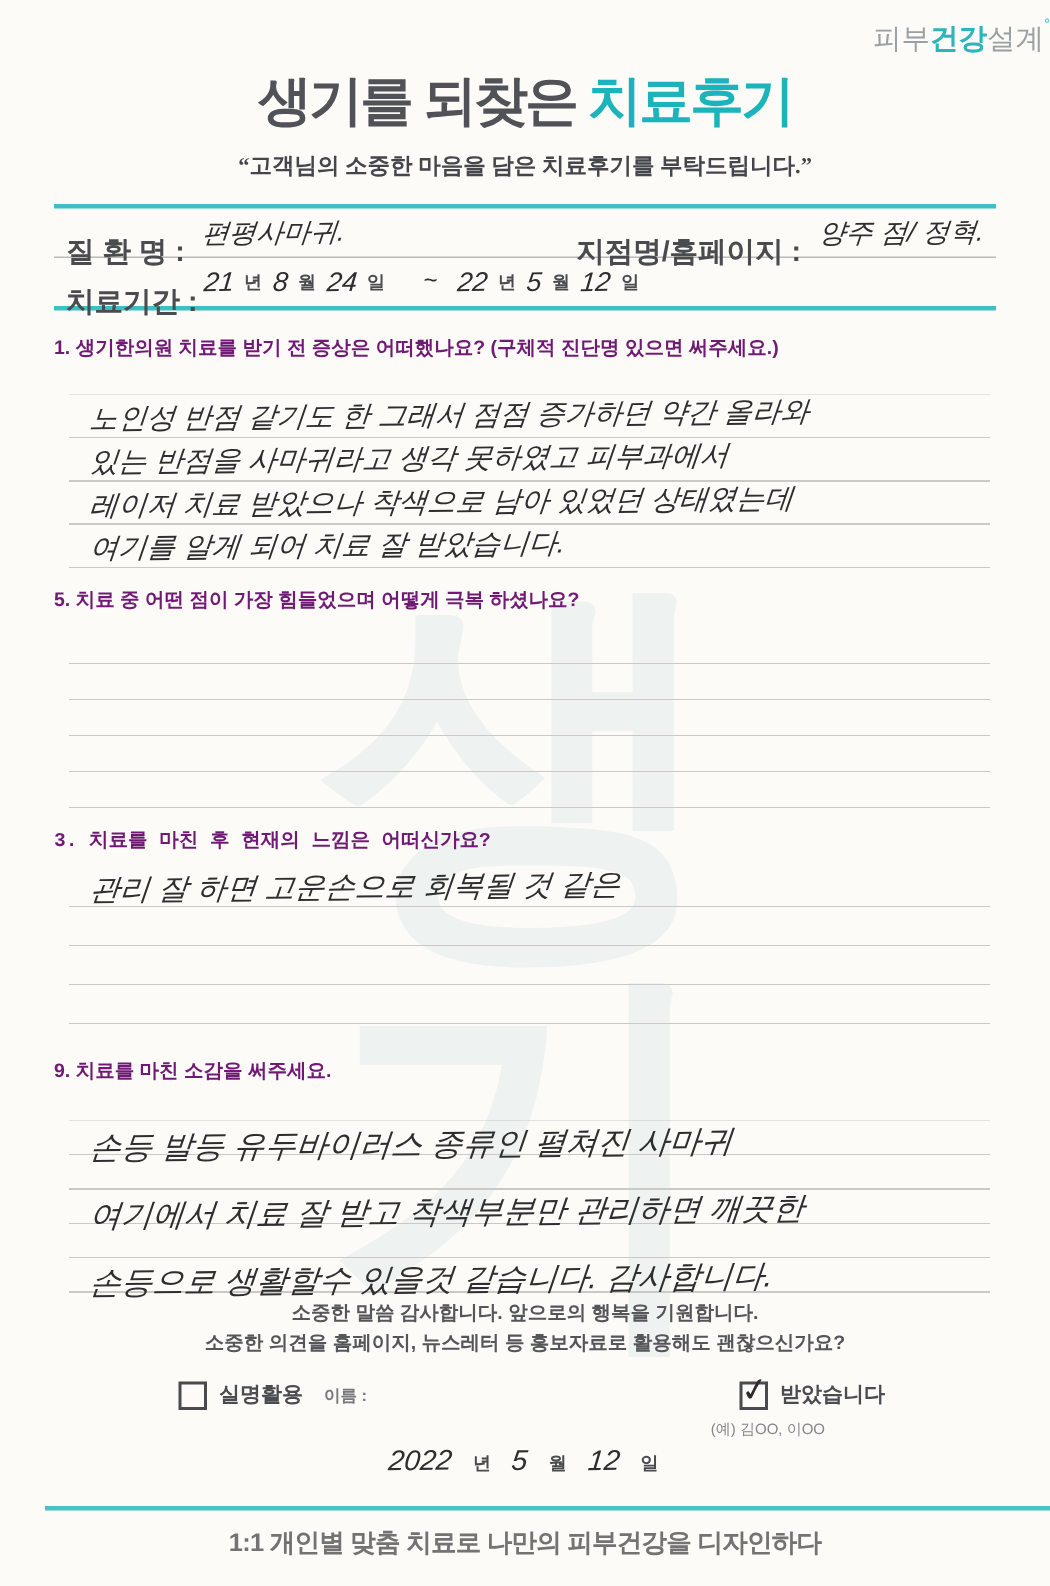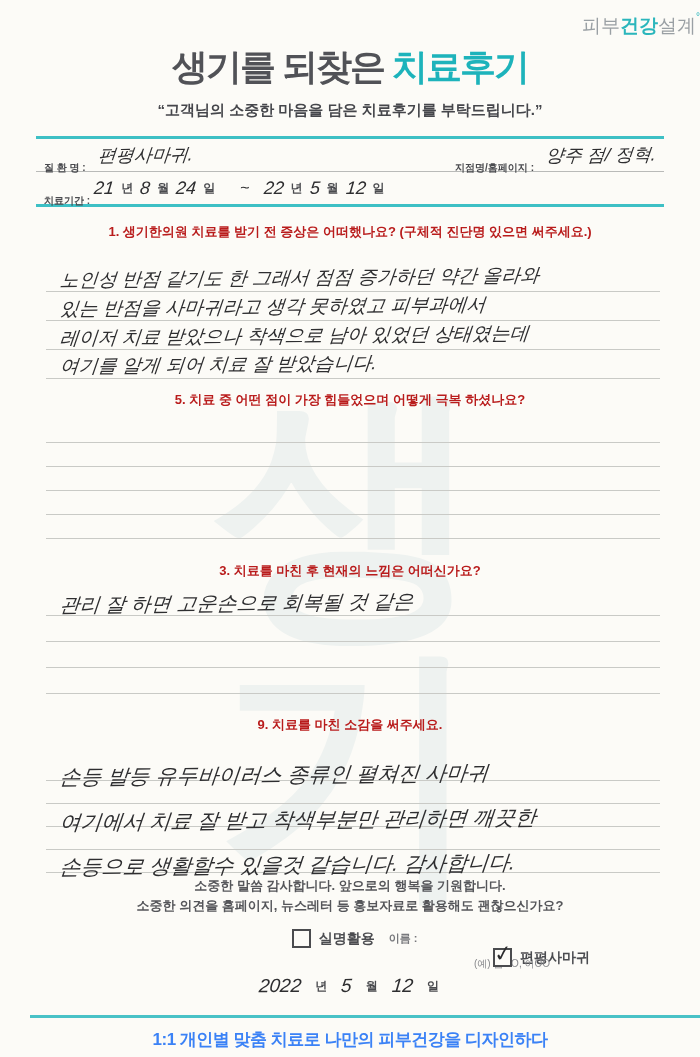--- a/index.html
+++ b/index.html
@@ -23,87 +23,87 @@
 
   
   .logo-row{display:flex;justify-content:flex-end;height:24px;align-items:center;}
   .logo{font-size:19px;color:#9aa0a4;letter-spacing:0;}
   .logo .hl{color:#2bb6bc;font-weight:bold;}
   .logo .deg{color:#2bb6bc;font-size:10px;vertical-align:top;position:relative;top:-2px;}
 
   
   .title{margin-top:3px;text-align:center;font-size:36px;font-weight:bold;letter-spacing:-2px;color:#515257;line-height:52px;}
   .title .accent{color:#1db3bb;}
-  .subtitle{margin-top:8px;text-align:center;font-size:15px;font-weight:bold;color:#45464b;}
+  .subtitle{margin-top:8px;text-align:center;font-size:15px;font-weight:bold;color:#45464b;font-family:Liberation Serif, serif;}
 
   
   .info-table{margin:16px 36px 0 36px;border-top:3px solid #3dc0c5;border-bottom:3px solid #3dc0c5;}
   .info-row{display:flex;align-items:center;height:32px;padding:0 8px;}
   .info-row.first{border-bottom:1px solid #b9bab8;}
-  .flabel{font-size:10px;color:#4a4b4f;font-weight:bold;white-space:nowrap;margin-top:26px;}
+  .flabel{font-size:19px;color:#4a4b4f;font-weight:bold;white-space:nowrap;margin-top:26px;}
   .funit{font-size:12px;color:#4a4b4f;font-weight:bold;margin:0 3px;}
   .right-group{margin-left:auto;display:flex;align-items:center;}
 
   
   .hw{
     font-style:italic;color:#2e2e30;
     transform:skewX(-6deg) rotate(-0.6deg);
     display:inline-block;
     font-family:"Liberation Sans","DejaVu Sans",sans-serif;
   }
   .hw-info{font-size:18px;margin-left:12px;}
   .hw-num{font-size:18px;margin:0 4px;}
   .hw-tilde{font-size:16px;margin:0 10px 0 22px;}
 
   
-  .q-label{margin:0 36px;font-size:13px;font-weight:bold;color:#b91c1c;text-align:center;}
+  .q-label{margin:0 36px;font-size:13px;font-weight:bold;color:#701a75;}
   .q1-label{margin-top:16px;}
   .q2-label{margin-top:12px;}
-  .q3-label{margin-top:23px;}
+  .q3-label{margin-top:12px;font-family:Liberation Mono, monospace;}
   .q4-label{margin-top:22px;}
   .lines{
     margin:0 40px 0 46px;position:relative;
   }
   .ruled{
     background:repeating-linear-gradient(to bottom,
       transparent 0, transparent calc(var(--lh) - 1px),
       #c9cac6 calc(var(--lh) - 1px), #c9cac6 var(--lh));
   }
   .lines .hw-answer{font-size:19px;line-height:var(--alh);white-space:nowrap;padding-left:14px;}
   .q1-lines{--lh:29px;--alh:29px;height:116px;margin-top:22px;}
   .q2-lines{--lh:24px;height:120px;margin-top:10px;}
   .q3-lines{--lh:26px;--alh:26px;height:104px;margin-top:10px;}
   .q3-lines .hw-answer{font-size:20px;}
   .q4-lines{--lh:23px;--alh:45px;height:115px;margin-top:24px;}
   .q4-lines .hw-answer{font-size:21px;position:relative;top:-6px;}
 
   
   .thanks{margin-top:4px;text-align:center;font-size:13px;font-weight:bold;color:#55565a;}
   .consent-q{text-align:center;font-size:13px;font-weight:bold;color:#55565a;margin-top:2px;}
-  .consent-row{display:flex;align-items:center;margin:14px 110px 0 119px;height:24px;flex-direction:column;}
+  .consent-row{display:flex;align-items:center;margin:14px 110px 0 119px;height:24px;}
   .opt{display:flex;align-items:center;}
   .opt-anon{margin-left:auto;}
   .cb{width:15px;height:15px;border:2px solid #4a4b4e;display:inline-block;position:relative;background:#fcfbf7;}
   .cb .check{
     position:absolute;left:-1px;top:-9px;
     font-size:22px;color:#2b2b2d;font-style:italic;
     transform:rotate(-8deg);
   }
   .opt-label{font-size:14px;font-weight:bold;color:#4b4c50;margin-left:8px;}
   .name-label{font-size:11px;color:#77787c;font-weight:bold;margin-left:14px;}
   .example{margin:4px 150px 0 0;text-align:right;font-size:10px;color:#85868a;}
 
   
   .date-row{margin-top:4px;display:flex;justify-content:center;align-items:center;}
   .date-row .hw-num{font-size:19px;margin:0 6px;}
   .date-row .funit{font-size:12px;margin:0 8px;}
 
   
   .footer-line{margin:18px 0 0 30px;border-top:3px solid #49c2c7;}
-  .slogan{margin-top:10px;text-align:center;font-size:17px;color:#3b82f6;font-weight:bold;letter-spacing:-0.5px;}
+  .slogan{margin-top:10px;text-align:center;font-size:17px;color:#737373;font-weight:bold;letter-spacing:-0.5px;}
 </style>
 </head>
 <body>
 
 <div class="watermark">
   <span>생</span>
   <span>기</span>
 </div>
 
 <div class="page">
@@ -175,21 +175,21 @@
   <div class="consent-row">
     <span class="opt">
       <span class="cb"></span>
       <span class="opt-label">실명활용</span>
       <span class="name-label">이름 :</span>
     </span>
     <span class="opt opt-anon">
       <span class="cb">
         <span class="check hw">✓</span>
       </span>
-      <span class="opt-label">편평사마귀</span>
+      <span class="opt-label">받았습니다</span>
     </span>
   </div>
   <div class="example">(예) 김OO, 이OO</div>
 
   <div class="date-row">
     <span class="hw hw-num">2022</span>
     <span class="funit">년</span>
     <span class="hw hw-num">5</span>
     <span class="funit">월</span>
     <span class="hw hw-num">12</span>

